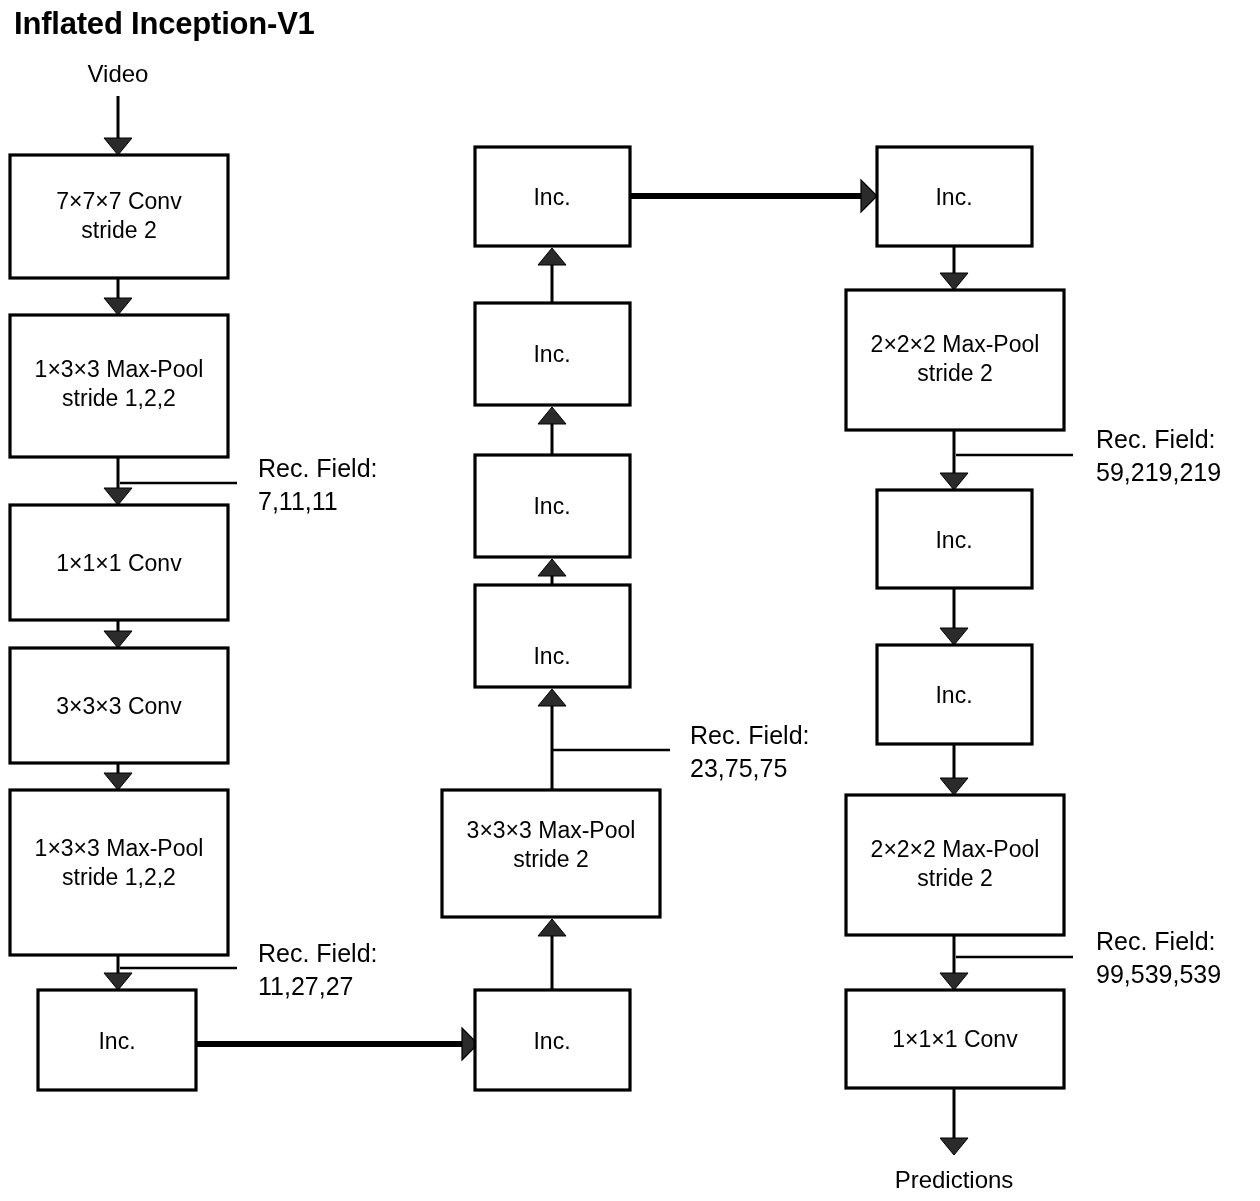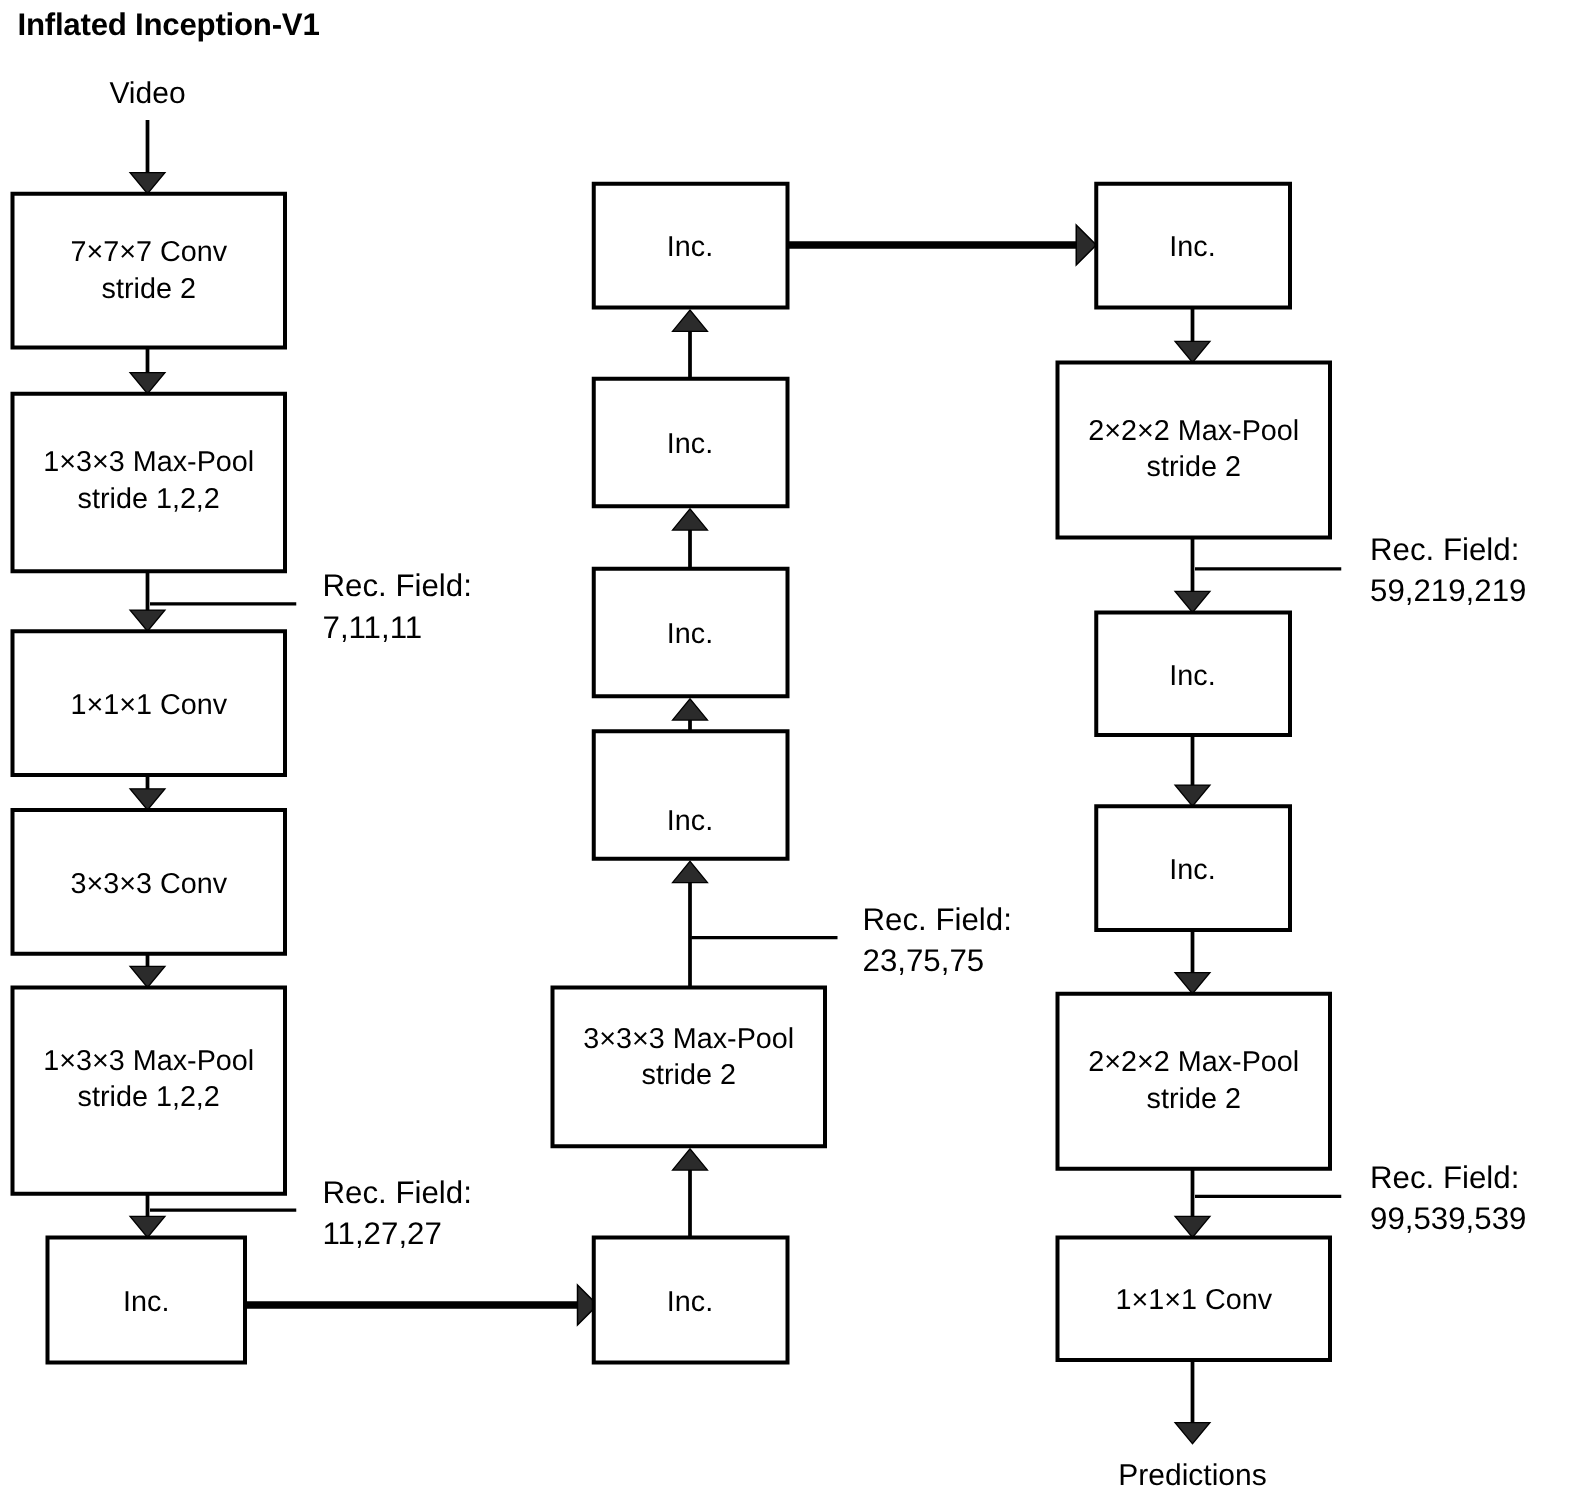--- a/index.html
+++ b/index.html
@@ -1,20 +1,20 @@
 <!DOCTYPE html>
 <html><head>
 <meta charset="utf-8">
 <style>
   html,body{margin:0;padding:0;background:#ffffff;}
   body{width:1260px;height:1201px;font-family:"Liberation Sans",sans-serif;color:#000;}
   #stage{position:relative;width:1260px;height:1201px;overflow:hidden;background:#fff;}
   #title{
     position:absolute;left:14px;top:6px;
-    font-size:25px;font-weight:bold;letter-spacing:-0.2px;
+    font-size:31px;font-weight:bold;letter-spacing:-0.2px;
     font-family:"Liberation Sans",sans-serif;color:#000;white-space:nowrap;
   }
   svg{position:absolute;left:0;top:0;width:1260px;height:1201px;}
   .bx{fill:#ffffff;stroke:#000000;stroke-width:3.2;}
   .bxtext{font-family:"Liberation Sans",sans-serif;font-size:23px;fill:#000;text-anchor:middle;}
   .plain{font-family:"Liberation Sans",sans-serif;font-size:24px;fill:#000;text-anchor:middle;}
   .rf{font-family:"Liberation Sans",sans-serif;font-size:25px;fill:#000;text-anchor:start;}
   .ln{stroke:#000000;stroke-width:3;fill:none;}
   .lnthick{stroke:#000000;stroke-width:6;fill:none;}
   .leader{stroke:#000000;stroke-width:2.6;fill:none;}

